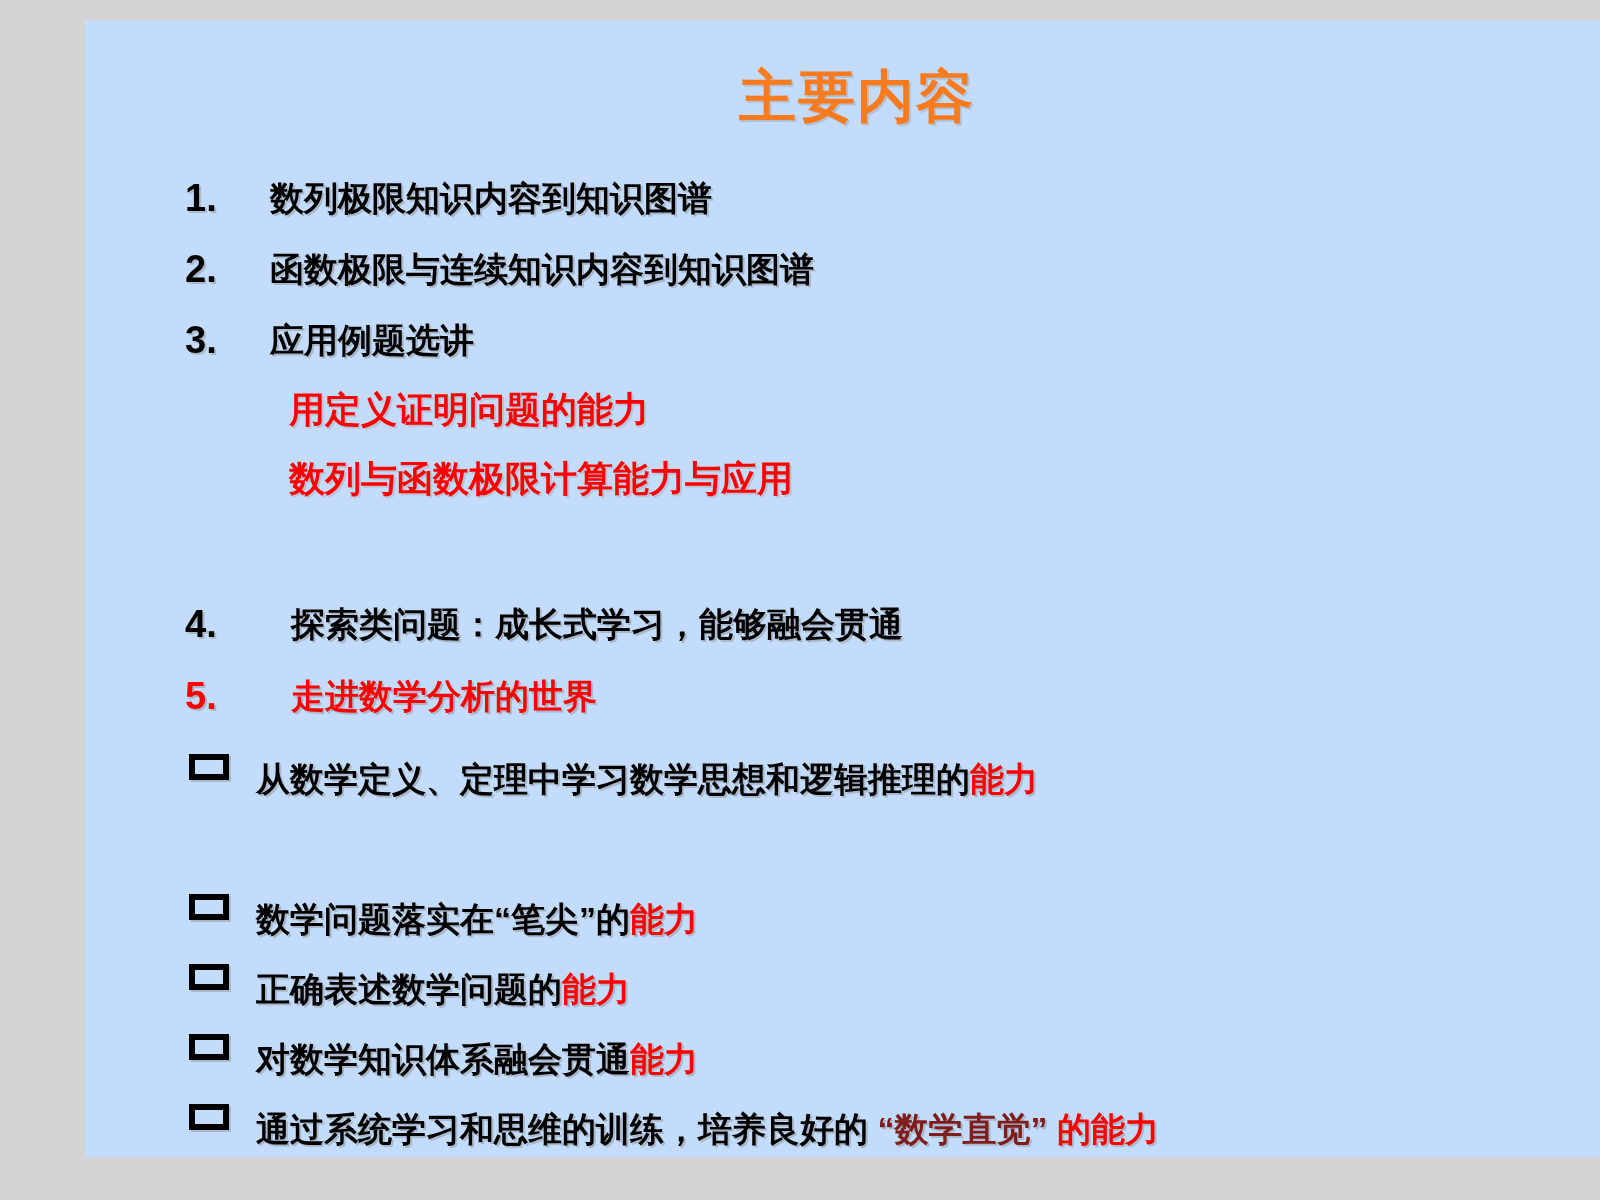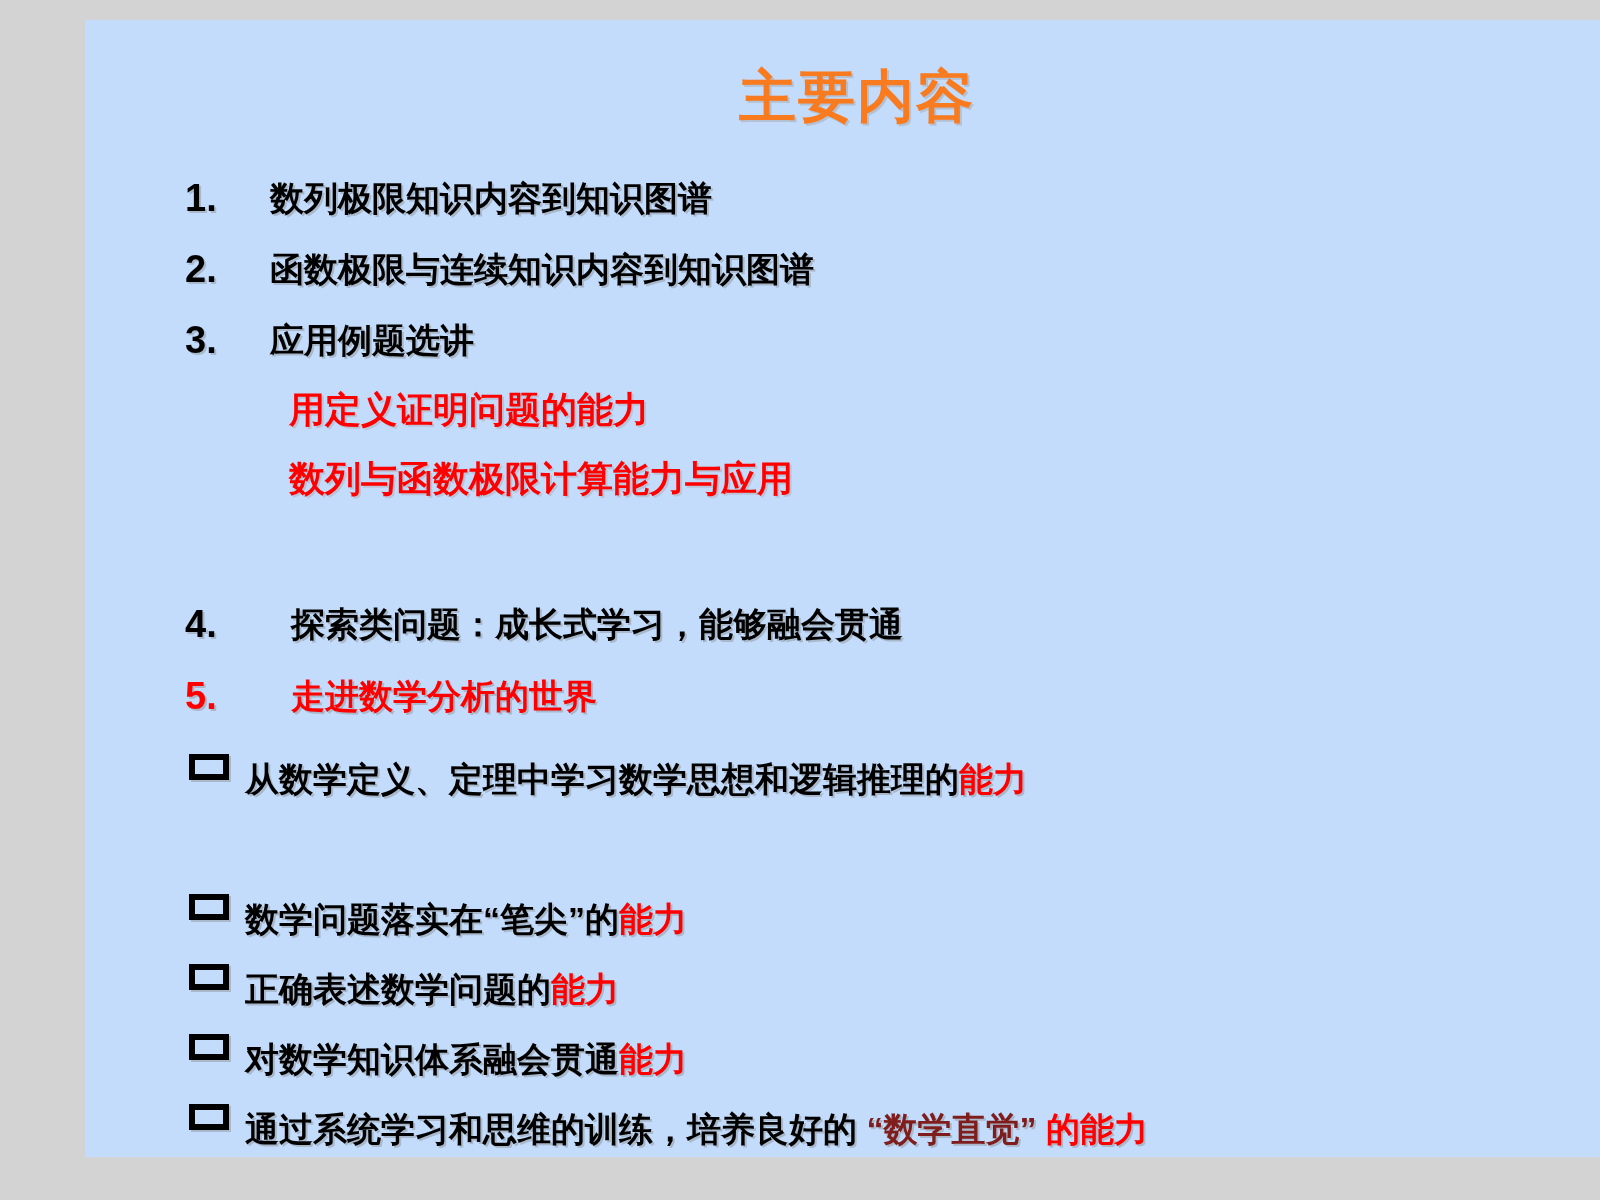--- a/index.html
+++ b/index.html
@@ -86,21 +86,21 @@
     text-shadow: 2px 2px 0 rgba(130,130,130,0.40);
   }
 
   .row-text .red  { color: #ff0000; }
   .row-text .yell { color: #7f1d1d; }
 
   
   .ind-num   { left: 185px; }   
   .ind-num4  { left: 162px; margin-left: 44px; }   
   .ind-sub   { left: 172px; margin-left: 32px; }   
-  .ind-box   { left: 160px; margin-top: 24px; }   
+  .ind-box   { left: 171px; margin-top: 24px; }   
 
   .subline {
     position: absolute;
     font-size: 36px;
     font-weight: bold;
     color: #ff0000;
     line-height: 1;
     white-space: nowrap;
     text-shadow: 2px 2px 0 rgba(170,150,150,0.35);
   }

